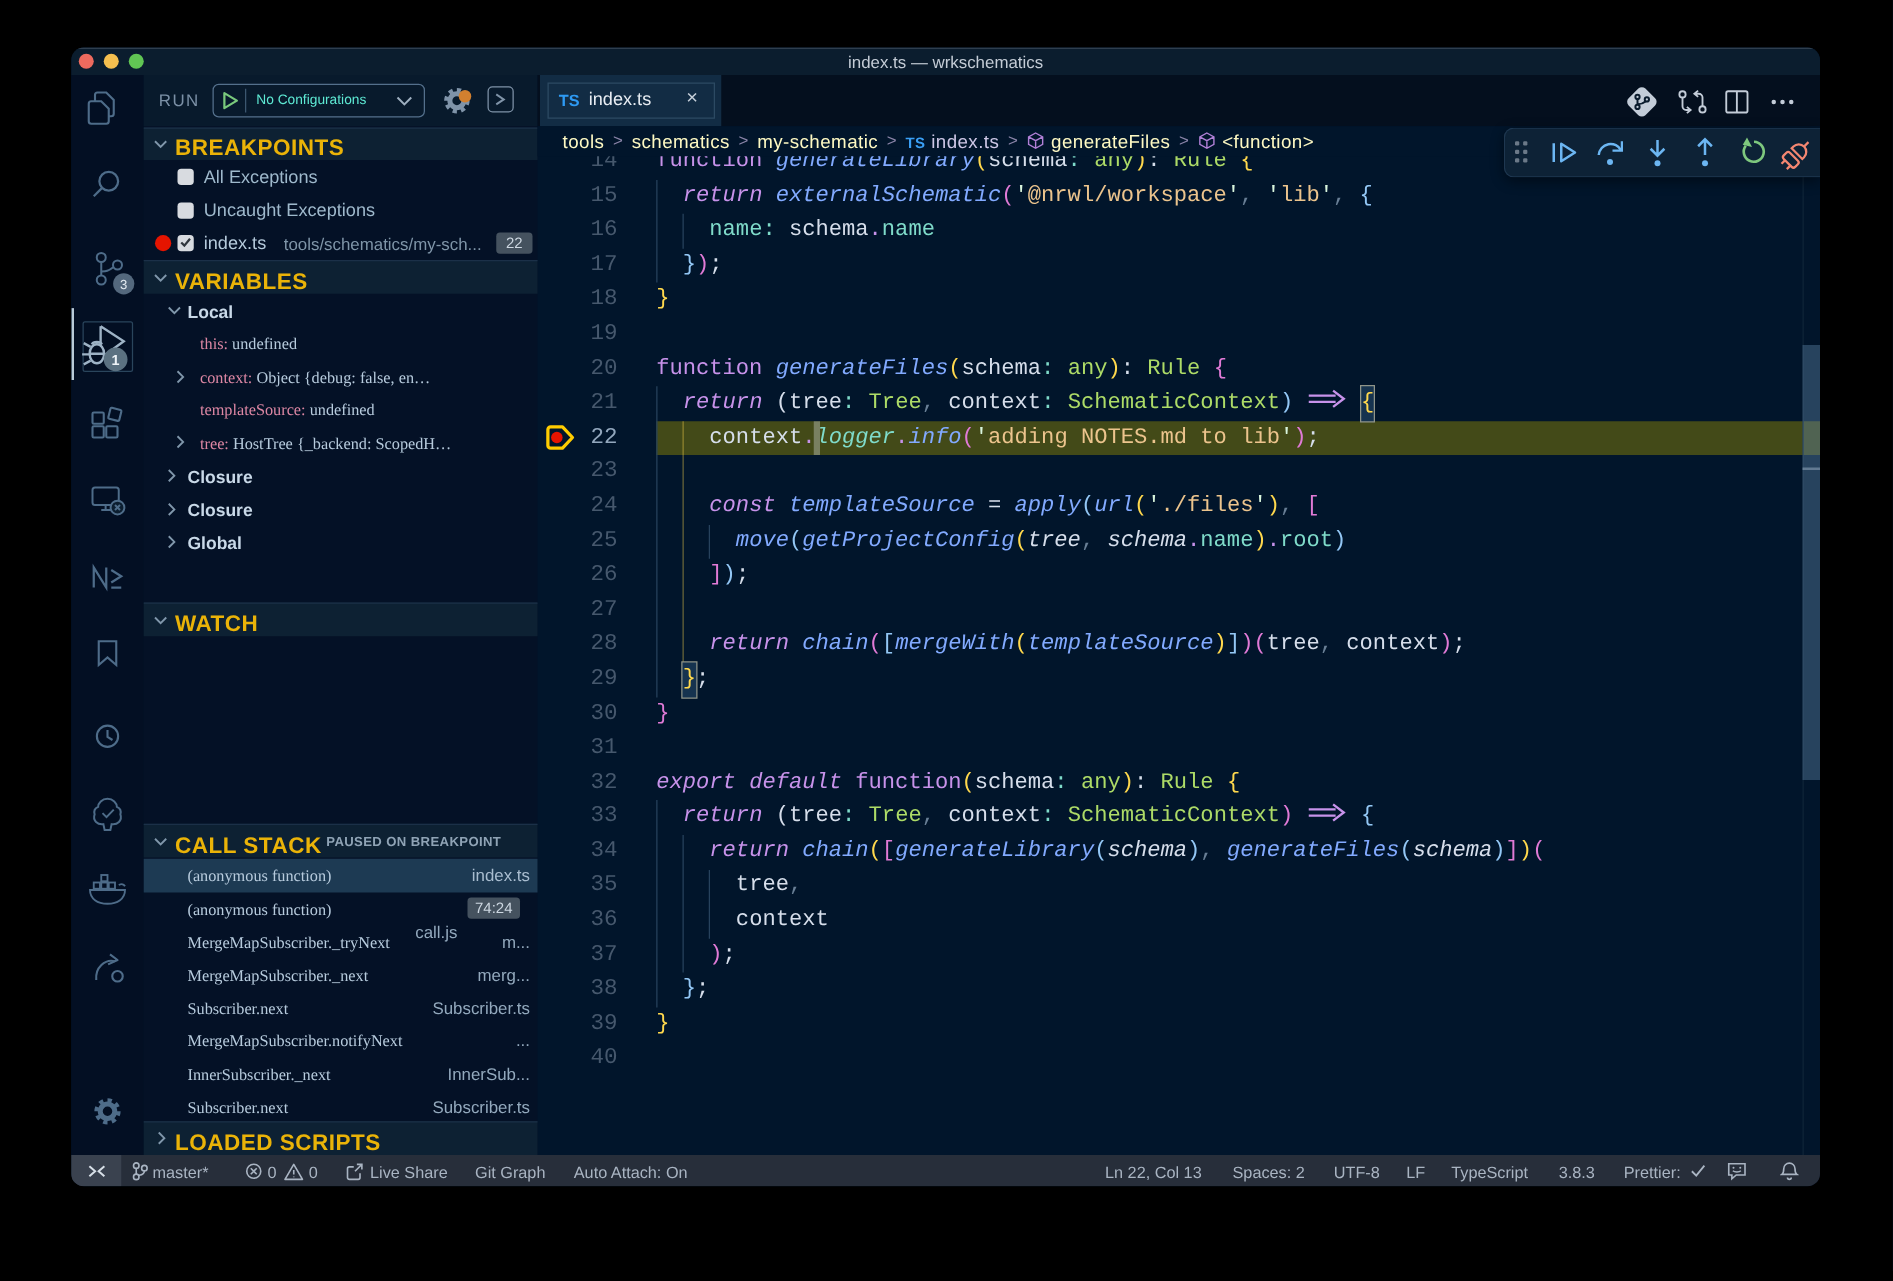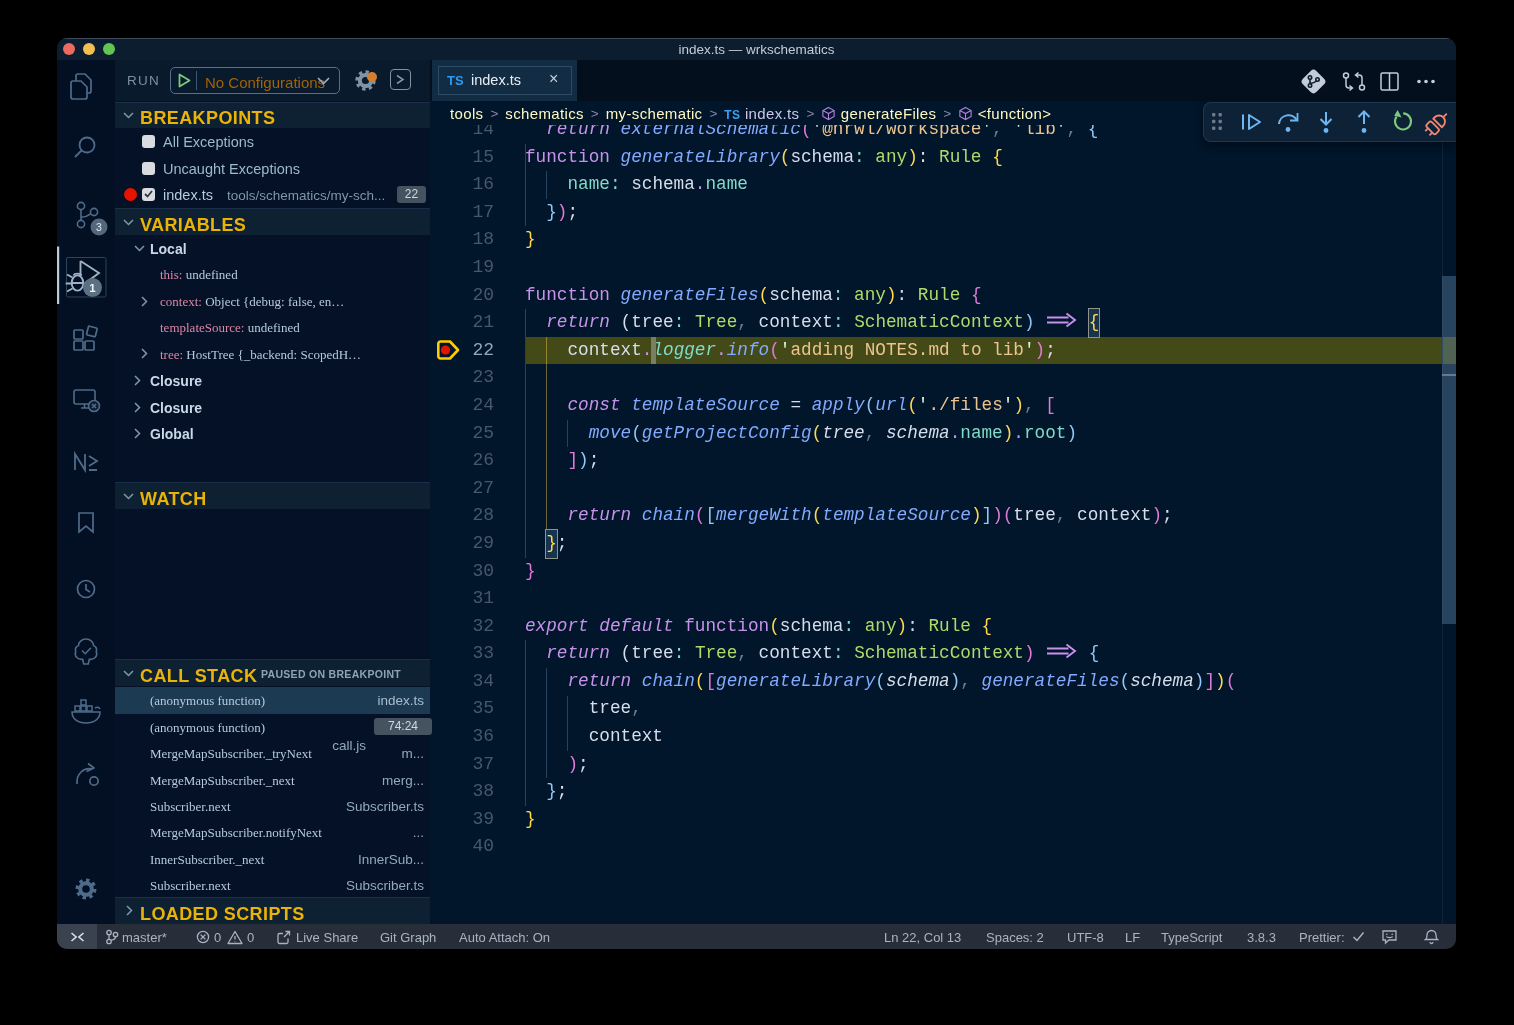--- a/index.html
+++ b/index.html
@@ -139,21 +139,21 @@
 <div class="abs" id="sidebar" style="left:115px;top:60px;width:315px;height:864px;background:#041126"></div>
 <div class="abs" style="left:115px;top:60px;width:315px;height:41px;background:#081a2c"></div>
 <div id="sbcontent">
 
 <div class="abs" style="left:127px;top:73px;font-size:13.5px;color:#7b90a6;letter-spacing:1.2px">RUN</div>
 <div class="abs" style="left:170px;top:67px;width:170px;height:27px;border:1px solid #54708c;border-radius:5px"></div>
 <svg class="abs" style="left:177px;top:72px" width="15" height="17" viewBox="0 0 15 17">
           <path d="M2.5 2.5 L12.5 8.5 L2.5 14.5 Z" fill="none" stroke="#79c97c" stroke-width="1.8" stroke-linejoin="round"></path>
         </svg>
 <div class="abs" style="left:196px;top:71px;width:1px;height:19px;background:#3c5770"></div>
-<div class="abs" style="left:205px;top:74px;font-size:15px;color:#a16207">No Configurations</div>
+<div class="abs" style="left:205px;top:74px;font-size:11px;color:#5eead4">No Configurations</div>
 <svg class="abs" style="left:317px;top:77px" width="13" height="8" viewBox="0 0 13 8">
           <path d="M1 1 L6.5 6.5 L12 1" fill="none" stroke="#9fb0c0" stroke-width="1.6"></path>
         </svg>
 <svg class="abs" style="left:354px;top:69px" width="23" height="23" viewBox="0 0 23 23">
           <path d="M11.50 1.30 A10.20 10.20 0 0 1 15.40 2.08 L14.41 4.48 A7.60 7.60 0 0 1 16.87 6.13 L18.71 4.29 A10.20 10.20 0 0 1 20.92 7.60 L18.52 8.59 A7.60 7.60 0 0 1 19.10 11.50 L21.70 11.50 A10.20 10.20 0 0 1 20.92 15.40 L18.52 14.41 A7.60 7.60 0 0 1 16.87 16.87 L18.71 18.71 A10.20 10.20 0 0 1 15.40 20.92 L14.41 18.52 A7.60 7.60 0 0 1 11.50 19.10 L11.50 21.70 A10.20 10.20 0 0 1 7.60 20.92 L8.59 18.52 A7.60 7.60 0 0 1 6.13 16.87 L4.29 18.71 A10.20 10.20 0 0 1 2.08 15.40 L4.48 14.41 A7.60 7.60 0 0 1 3.90 11.50 L1.30 11.50 A10.20 10.20 0 0 1 2.08 7.60 L4.48 8.59 A7.60 7.60 0 0 1 6.13 6.13 L4.29 4.29 A10.20 10.20 0 0 1 7.60 2.08 L8.59 4.48 A7.60 7.60 0 0 1 11.50 3.90 Z M15.10 11.50 A3.6 3.6 0 1 0 7.9 11.5 A3.6 3.6 0 1 0 15.1 11.5 Z" fill="#7f93a8" fill-rule="evenodd"></path>
         </svg>
 <div class="abs" style="left:366.5px;top:72px;width:10px;height:10px;border-radius:50%;background:#d2802f"></div>
 <div class="abs" style="left:390px;top:69px;width:21px;height:21px;border:1.6px solid #7f93a8;border-radius:4px"></div>
 <svg class="abs" style="left:395px;top:74px" width="11" height="11" viewBox="0 0 11 11">
           <path d="M2 1.5 L8 5.5 L2 9.5" fill="none" stroke="#7f93a8" stroke-width="1.6"></path>
@@ -219,21 +219,21 @@
 <svg class="abs" style="left:123px;top:670px" width="11" height="7" viewBox="0 0 11 7">
           <path d="M1 1 L5.5 5.5 L10 1" fill="none" stroke="#8097ab" stroke-width="1.5"></path>
         </svg>
 <div class="abs hdrtxt" style="left:140px;top:666px">CALL STACK</div>
 <div class="abs" style="left:240px;top:667.5px;width:182px;text-align:center;font-size:10.5px;font-weight:bold;color:#8fa3b5;letter-spacing:.3px">PAUSED ON BREAKPOINT</div>
 <div class="abs" style="left:115px;top:687px;width:315px;height:26.5px;background:#1d3a53"></div>
 <div class="abs mono13" style="left:150px;top:693px">(anonymous function)</div>
 <div class="cs-r" style="left:300px;top:693px;width:124px;text-align:right;color:#a9bdd0">index.ts</div>
 <div class="abs mono13" style="left:150px;top:719.5px">(anonymous function)</div>
 <div class="cs-r" style="left:260px;top:738px;width:106px;text-align:right">call.js</div>
-<div class="badge" style="left:374px;top:718px;width:58px">74:24</div>
+<div class="badge" style="left:374px;top:718px;width:42px">74:24</div>
 <div class="abs mono13" style="left:150px;top:746px">MergeMapSubscriber._tryNext</div>
 <div class="cs-r" style="left:300px;top:746px;width:124px;text-align:right">m...</div>
 <div class="abs mono13" style="left:150px;top:772.5px">MergeMapSubscriber._next</div>
 <div class="cs-r" style="left:300px;top:772.5px;width:124px;text-align:right">merg...</div>
 <div class="abs mono13" style="left:150px;top:798.5px">Subscriber.next</div>
 <div class="cs-r" style="left:300px;top:798.5px;width:124px;text-align:right">Subscriber.ts</div>
 <div class="abs mono13" style="left:150px;top:825px">MergeMapSubscriber.notifyNext</div>
 <div class="cs-r" style="left:300px;top:825px;width:124px;text-align:right">...</div>
 <div class="abs mono13" style="left:150px;top:851.5px">InnerSubscriber._next</div>
 <div class="cs-r" style="left:300px;top:851.5px;width:124px;text-align:right">InnerSub...</div>
@@ -324,22 +324,22 @@
         <div>39</div>
         <div>40</div>
 </div>
 
 <svg class="abs" style="left:436px;top:339px" width="24" height="22" viewBox="0 0 24 22">
 <path d="M4.5 2.5 h9.5 l8 8.5 -8 8.5 h-9.5 a2.2 2.2 0 0 1 -2.2 -2.2 v-12.6 a2.2 2.2 0 0 1 2.2 -2.2 z" fill="none" stroke="#ffcc00" stroke-width="2.6" stroke-linejoin="round"></path>
 <circle cx="9.5" cy="11" r="4.6" fill="#e51400"></circle>
 </svg>
 
 <div id="code">
+<div><span class="kf">function</span> <span class="fn">generateLibrary</span><span class="bg">(</span><span class="p">schema</span><span class="tl">:</span> <span class="ty">any</span><span class="bg">)</span><span class="p">: </span><span class="ty">Rule</span> <span class="bg">{</span></div>
 <div>  <span class="k">return</span> <span class="fn">externalSchematic</span><span class="bo">(</span><span class="q">'</span><span class="st">@nrwl/workspace</span><span class="q">'</span><span class="c">,</span> <span class="q">'</span><span class="st">lib</span><span class="q">'</span><span class="c">,</span> <span class="bb">{</span></div>
-<div><span class="kf">function</span> <span class="fn">generateLibrary</span><span class="bg">(</span><span class="p">schema</span><span class="tl">:</span> <span class="ty">any</span><span class="bg">)</span><span class="p">: </span><span class="ty">Rule</span> <span class="bg">{</span></div>
 <div>    <span class="tl">name:</span><span class="p"> schema</span><span class="kf">.</span><span class="tl">name</span></div>
 <div>  <span class="bb">}</span><span class="bo">)</span><span class="p">;</span></div>
 <div><span class="bg">}</span></div>
 <div></div>
 <div><span class="kf">function</span> <span class="fn">generateFiles</span><span class="bg">(</span><span class="p">schema</span><span class="tl">:</span> <span class="ty">any</span><span class="bg">)</span><span class="p">: </span><span class="ty">Rule</span> <span class="bo">{</span></div>
 <div>  <span class="k">return</span> <span class="p">(tree</span><span class="tl">:</span> <span class="ty">Tree</span><span class="c">,</span> <span class="p">context</span><span class="tl">:</span> <span class="ty">SchematicContext</span><span class="bb">)</span> <span class="arr"><svg width="33" height="20" viewBox="0 0 33 20">
               <path d="M2 7.5 H23.5 M2 12.5 H23.5 M21.5 3.5 L30 10 L21.5 16.5" fill="none" stroke="#c792ea" stroke-width="1.9"></path>
             </svg></span> <span class="mbox bg">{</span></div>
 <div>    <span class="p">context</span><span class="kf">.</span><span class="tli">logger</span><span class="kf">.</span><span class="fn">info</span><span class="bo">(</span><span class="q">'</span><span class="st">adding NOTES.md to lib</span><span class="q">'</span><span class="bo">)</span><span class="p">;</span></div>
 <div></div>

